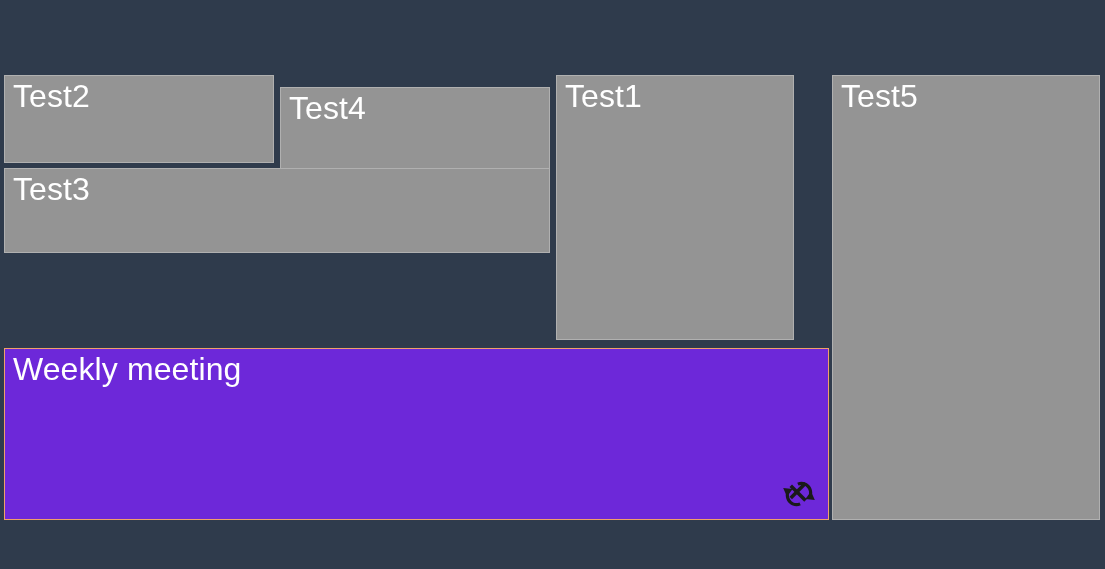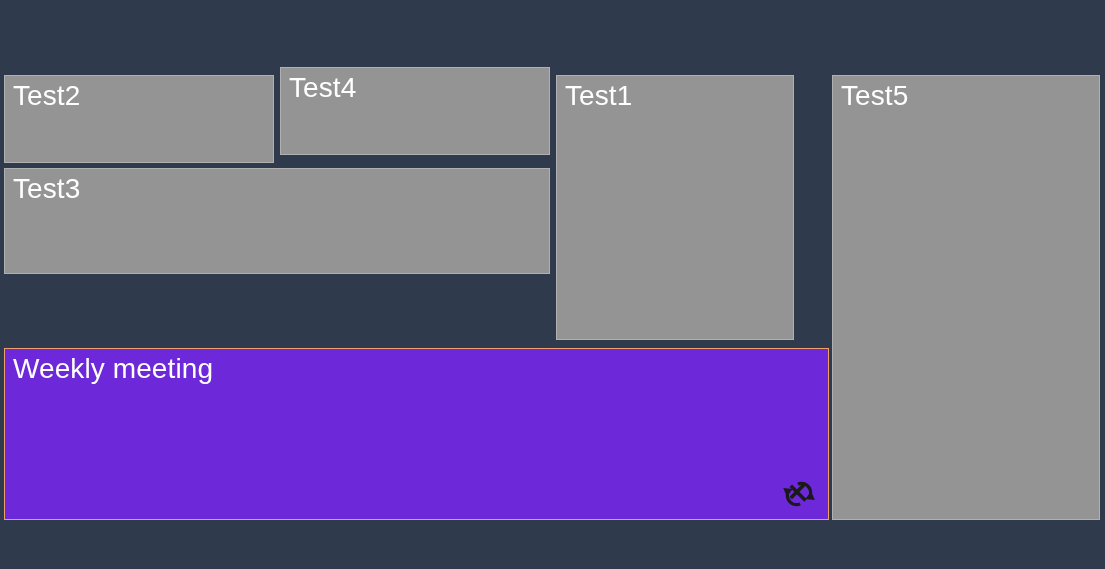--- a/index.html
+++ b/index.html
@@ -29,21 +29,21 @@
     background: #949494;
     border-color: #b0b0b0;
   }
   .event-orange {
     background: #ef8538;
     border-color: #f0a06a;
   }
   .event-title {
     display: block;
     color: #ffffff;
-    font-size: 28px;
+    font-size: 32px;
     line-height: 32px;
     letter-spacing: 0.1px;
     padding: 4px 0 0 8px;
     white-space: nowrap;
   }
   .recurrence-icon {
     position: absolute;
     right: 10px;
     bottom: 6px;
     width: 38px;
@@ -56,24 +56,24 @@
     height: 38px;
   }
 </style>
 </head>
 <body>
 
 <div id="calendar-canvas">
     <div class="event event-gray" style="left: 4px; top: 75px; width: 270px; height: 88px; background: rgb(148, 148, 148);">
       <span class="event-title">Test2</span>
     </div>
-    <div class="event event-gray" style="left: 280px; top: 67px; width: 270px; height: 88px; background: rgb(148, 148, 148);">
+    <div class="event event-gray" style="left: 280px; top: 87px; width: 270px; height: 88px; background: rgb(148, 148, 148);">
       <span class="event-title">Test4</span>
     </div>
-    <div class="event event-gray" style="left: 4px; top: 168px; width: 546px; height: 106px; background: rgb(148, 148, 148);">
+    <div class="event event-gray" style="left: 4px; top: 168px; width: 546px; height: 85px; background: rgb(148, 148, 148);">
       <span class="event-title">Test3</span>
     </div>
     <div class="event event-gray" style="left: 556px; top: 75px; width: 238px; height: 265px; background: rgb(148, 148, 148);">
       <span class="event-title">Test1</span>
     </div>
     <div class="event event-gray" style="left: 832px; top: 75px; width: 268px; height: 445px; background: rgb(148, 148, 148);">
       <span class="event-title">Test5</span>
     </div>
     <div class="event event-orange" style="left: 4px; top: 348px; width: 825px; height: 172px; background: #6d28d9;">
       <span class="event-title">Weekly meeting</span>

